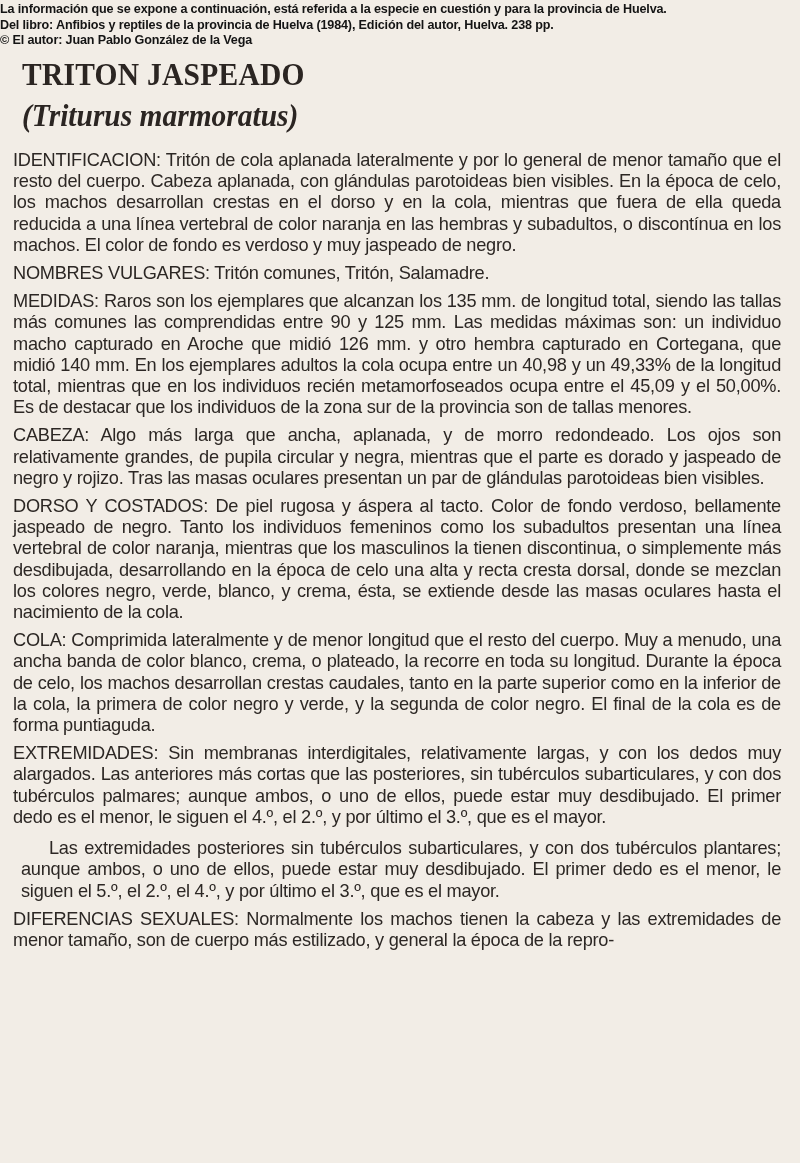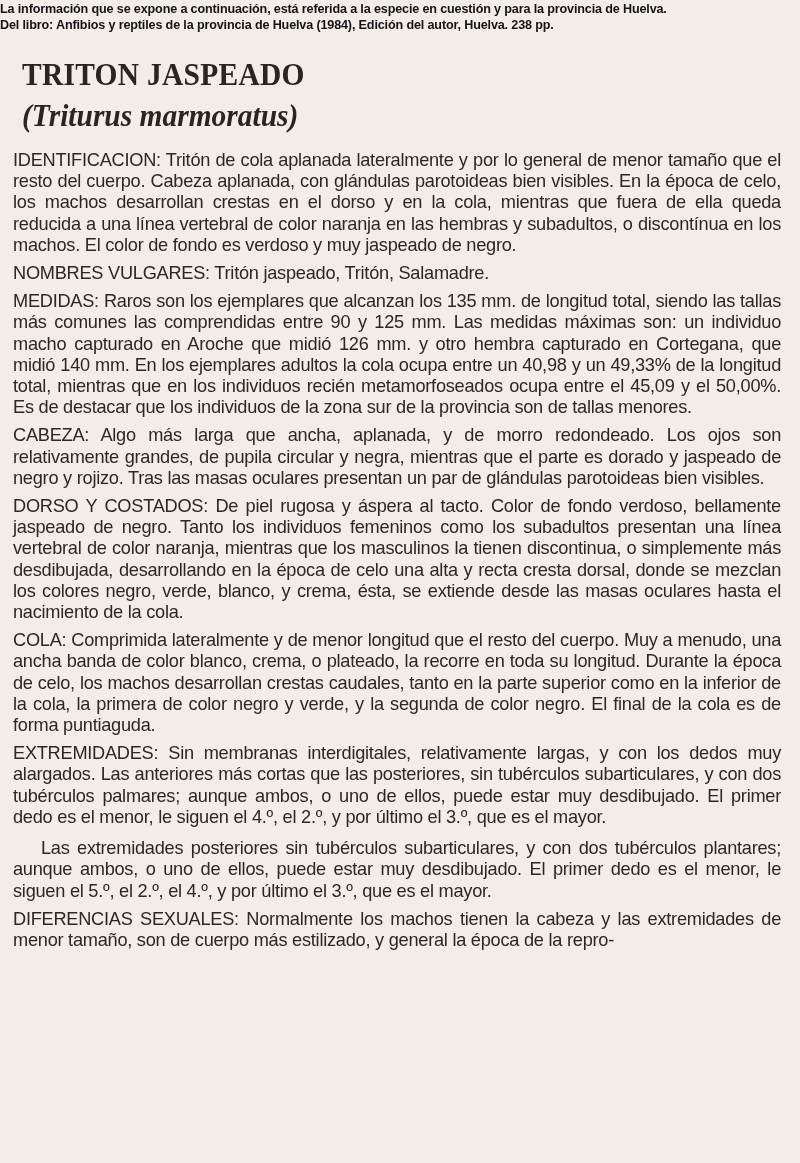--- a/index.html
+++ b/index.html
@@ -44,38 +44,39 @@
   .body {
     position: absolute; left: 13px; top: 150px; width: 768px;
     font-family: "Liberation Sans", sans-serif;
     font-size: 18.2px;
     line-height: 21.2px;
     color: #2c2724;
     text-align: justify;
     letter-spacing: -0.25px;
   }
   .body p { margin: 0 0 7px 0; }
-  .body p.indent { text-indent: 28px; margin-top: 10px; }
+  .body p.indent { text-indent: 28px; margin-top: 10px; margin-left: 8px; }
   .body p.tight { }
   .label { }
 </style>
 </head>
 <body>
 
 <div class="header-note">
   <div>La información que se expone a continuación, está referida a la especie en cuestión y para la provincia de Huelva.</div>
   <div>Del libro: Anfibios y reptiles de la provincia de Huelva (1984), Edición del autor, Huelva. 238 pp.</div>
+  <div>©  El autor: Juan Pablo González de la Vega</div>
 </div>
 
 <div class="title">TRITON JASPEADO</div>
 <div class="subtitle">(Triturus marmoratus)</div>
 
 <div class="body">
   <p><span class="label">IDENTIFICACION:</span><span> Tritón de cola aplanada lateralmente y por lo general de menor tamaño que el resto del cuerpo. Cabeza aplanada, con glándulas parotoideas bien visibles. En la época de celo, los machos desarrollan crestas en el dorso y en la cola, mientras que fuera de ella queda reducida a una línea vertebral de color naranja en las hembras y subadultos, o discontínua en los machos. El color de fondo es verdoso y muy jaspeado de negro.</span></p>
-  <p><span class="label">NOMBRES VULGARES:</span><span> Tritón jaspeado, Tritón, Salamadre.</span></p>
+  <p><span class="label">NOMBRES VULGARES:</span><span> Tritón comunes, Tritón, Salamadre.</span></p>
   <p><span class="label">MEDIDAS:</span><span> Raros son los ejemplares que alcanzan los 135 mm. de longitud total, siendo las tallas más comunes las comprendidas entre 90 y 125 mm. Las medidas máximas son: un individuo macho capturado en Aroche que midió 126 mm. y otro hembra capturado en Cortegana, que midió 140 mm. En los ejemplares adultos la cola ocupa entre un 40,98 y un 49,33% de la longitud total, mientras que en los individuos recién metamorfoseados ocupa entre el 45,09 y el 50,00%. Es de destacar que los individuos de la zona sur de la provincia son de tallas menores.</span></p>
   <p><span class="label">CABEZA:</span><span> Algo más larga que ancha, aplanada, y de morro redondeado. Los ojos son relativamente grandes, de pupila circular y negra, mientras que el parte es dorado y jaspeado de negro y rojizo. Tras las masas oculares presentan un par de glándulas parotoideas bien visibles.</span></p>
   <p><span class="label">DORSO Y COSTADOS:</span><span> De piel rugosa y áspera al tacto. Color de fondo verdoso, bellamente jaspeado de negro. Tanto los individuos femeninos como los subadultos presentan una línea vertebral de color naranja, mientras que los masculinos la tienen discontinua, o simplemente más desdibujada, desarrollando en la época de celo una alta y recta cresta dorsal, donde se mezclan los colores negro, verde, blanco, y crema, ésta, se extiende desde las masas oculares hasta el nacimiento de la cola.</span></p>
   <p><span class="label">COLA:</span><span> Comprimida lateralmente y de menor longitud que el resto del cuerpo. Muy a menudo, una ancha banda de color blanco, crema, o plateado, la recorre en toda su longitud. Durante la época de celo, los machos desarrollan crestas caudales, tanto en la parte superior como en la inferior de la cola, la primera de color negro y verde, y la segunda de color negro. El final de la cola es de forma puntiaguda.</span></p>
   <p class="tight"><span class="label">EXTREMIDADES:</span><span> Sin membranas interdigitales, relativamente largas, y con los dedos muy alargados. Las anteriores más cortas que las posteriores, sin tubérculos subarticulares, y con dos tubérculos palmares; aunque ambos, o uno de ellos, puede estar muy desdibujado. El primer dedo es el menor, le siguen el 4.º, el 2.º, y por último el 3.º, que es el mayor.</span></p>
   <p class="indent"><span>Las extremidades posteriores sin tubérculos subarticulares, y con dos tubérculos plantares; aunque ambos, o uno de ellos, puede estar muy desdibujado. El primer dedo es el menor, le siguen el 5.º, el 2.º, el 4.º, y por último el 3.º, que es el mayor.</span></p>
   <p><span class="label">DIFERENCIAS SEXUALES:</span><span> Normalmente los machos tienen la cabeza y las extremidades de menor tamaño, son de cuerpo más estilizado, y general la época de la repro-</span></p>
 </div>
 
 </body></html>

